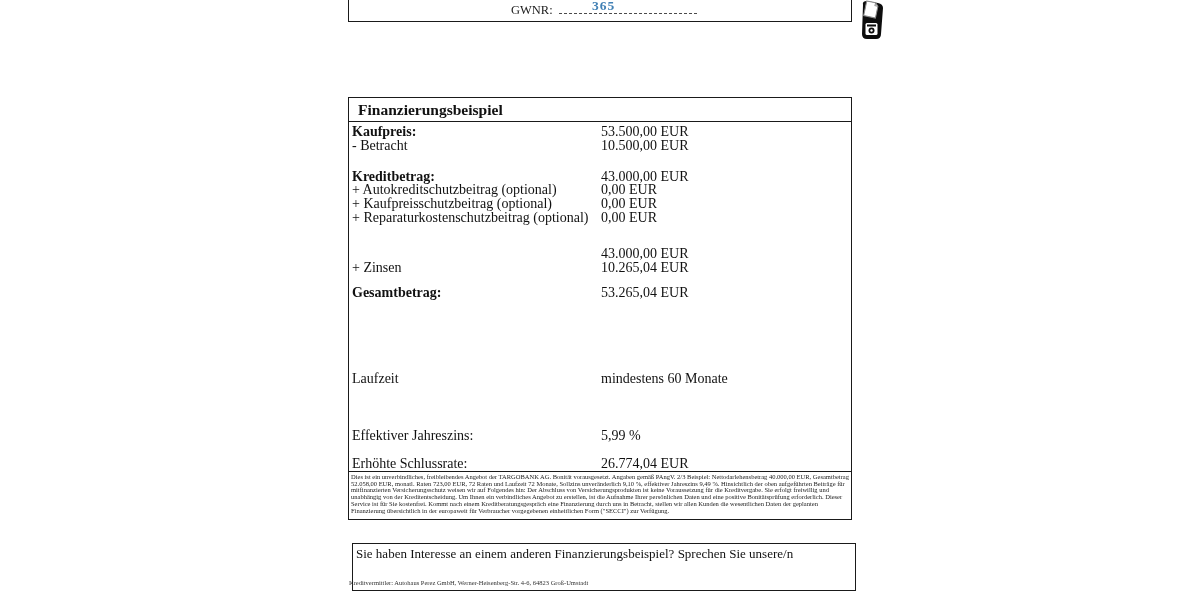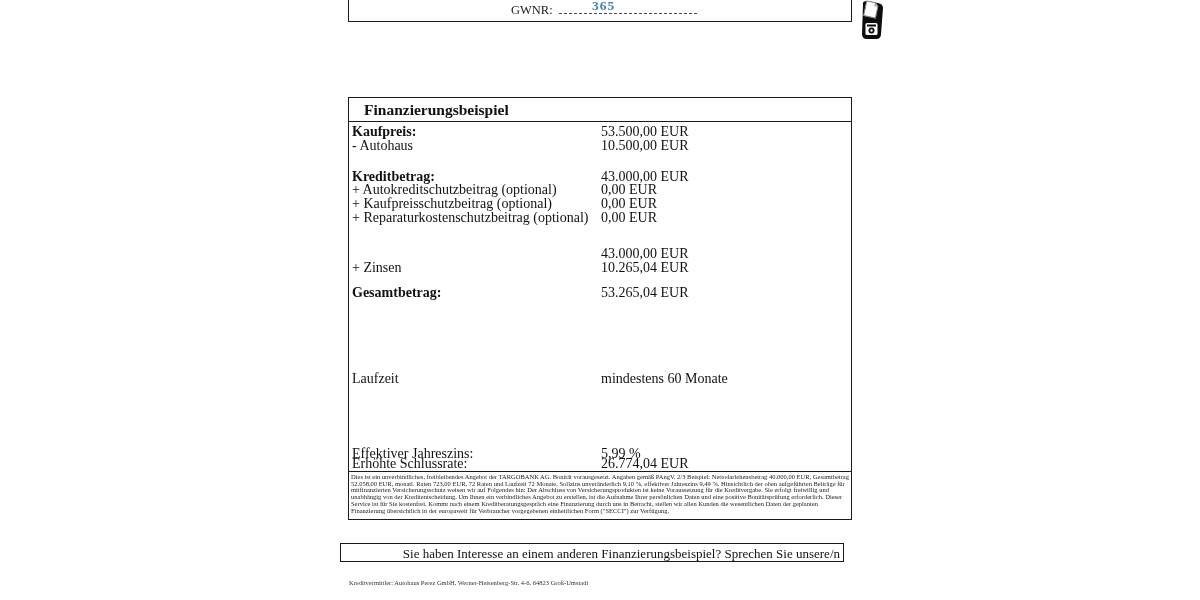--- a/index.html
+++ b/index.html
@@ -16,31 +16,31 @@
   
   .corner-icon{position:absolute;left:857px;top:0px;width:28px;height:40px;cursor:pointer;}
 
   
   .rate-box{left:348px;top:45px;width:504px;height:27px;display:flex;align-items:center;justify-content:center;}
   .rate-label{font-size:12.5px;color:#222;margin-right:6px;position:relative;top:2px;}
   .rate-value{font-size:23px;font-weight:bold;letter-spacing:-0.3px;color:#0d0d0d;}
 
   
   .fin-box{left:348px;top:97px;width:504px;height:423px;}
-  .fin-title{position:absolute;left:15px;top:3px;font-size:15.5px;font-weight:bold;}
+  .fin-title{position:absolute;left:9px;top:3px;font-size:15.5px;font-weight:bold;}
   .fin-title-rule{position:absolute;left:0;top:23px;width:100%;border-top:1px solid #1a1a1a;}
   .frow{position:absolute;left:0;width:100%;height:15px;font-size:14px;line-height:15px;white-space:nowrap;}
   .frow .lbl{position:absolute;left:3px;}
   .frow .val{position:absolute;left:252px;}
   .frow.b .lbl{font-weight:bold;}
   .fine-rule{position:absolute;left:0;top:373px;width:100%;border-top:1px solid #1a1a1a;}
   .fine-print{position:absolute;left:0;top:375px;width:498px;padding:1px 2px;font-size:6.5px;line-height:6.7px;color:#222;overflow:hidden;height:44px;}
 
   
-  .interest-box{left:340px;top:543px;width:504px;height:19px;font-size:13px;line-height:15.5px;padding:2px 3px;text-align:right;}
+  .interest-box{left:352px;top:543px;width:504px;height:48px;font-size:13px;line-height:15.5px;padding:2px 3px;}
   .interest-line{white-space:nowrap;}
   .blank-line{display:inline-block;width:228px;height:11px;border-bottom:1.5px dashed #4a4a4a;margin:0 4px;vertical-align:baseline;}
 
   .broker-note{position:absolute;left:349px;top:579px;font-size:6.5px;color:#333;white-space:nowrap;}
 </style>
 </head>
 <body>
 
 <div class="screen">
 
@@ -68,21 +68,21 @@
 
   <div class="box fin-box">
     <div class="fin-title">Finanzierungsbeispiel</div>
     <div class="fin-title-rule"></div>
 
     <div class="frow b" style="top:26px">
         <span class="lbl">Kaufpreis:</span>
         <span class="val">53.500,00 EUR</span>
       </div>
     <div class="frow" style="top:40px">
-        <span class="lbl">- Autohaus</span>
+        <span class="lbl">- Betracht</span>
         <span class="val">10.500,00 EUR</span>
       </div>
     <div class="frow b" style="top:71px">
         <span class="lbl">Kreditbetrag:</span>
         <span class="val">43.000,00 EUR</span>
       </div>
     <div class="frow" style="top:84px">
         <span class="lbl">+ Autokreditschutzbeitrag (optional)</span>
         <span class="val">0,00 EUR</span>
       </div>
@@ -102,21 +102,21 @@
         <span class="val">10.265,04 EUR</span>
       </div>
     <div class="frow b" style="top:187px">
         <span class="lbl">Gesamtbetrag:</span>
         <span class="val">53.265,04 EUR</span>
       </div>
     <div class="frow" style="top:273px">
         <span class="lbl">Laufzeit</span>
         <span class="val">mindestens 60 Monate</span>
       </div>
-    <div class="frow" style="top:348px">
+    <div class="frow" style="top:330px">
         <span class="lbl">Effektiver Jahreszins:</span>
         <span class="val">5,99 %</span>
       </div>
     <div class="frow" style="top:358px">
         <span class="lbl">Erhöhte Schlussrate:</span>
         <span class="val">26.774,04 EUR</span>
       </div>
 
     <div class="fine-rule"></div>
     <div class="fine-print">Dies ist ein unverbindliches, freibleibendes Angebot der TARGOBANK AG. Bonität vorausgesetzt. Angaben gemäß PAngV. 2/3 Beispiel: Nettodarlehensbetrag 40.000,00 EUR, Gesamtbetrag 52.058,00 EUR, monatl. Raten 723,00 EUR, 72 Raten und Laufzeit 72 Monate, Sollzins unveränderlich 9,10 %, effektiver Jahreszins 9,49 %. Hinsichtlich der oben aufgeführten Beiträge für mitfinanzierten Versicherungsschutz weisen wir auf Folgendes hin: Der Abschluss von Versicherungsprodukten ist keine Voraussetzung für die Kreditvergabe. Sie erfolgt freiwillig und unabhängig von der Kreditentscheidung. Um Ihnen ein verbindliches Angebot zu erstellen, ist die Aufnahme Ihrer persönlichen Daten und eine positive Bonitätsprüfung erforderlich. Dieser Service ist für Sie kostenfrei. Kommt nach einem Kreditberatungsgespräch eine Finanzierung durch uns in Betracht, stellen wir allen Kunden die wesentlichen Daten der geplanten Finanzierung übersichtlich in der europaweit für Verbraucher vorgegebenen einheitlichen Form ("SECCI") zur Verfügung.</div>

